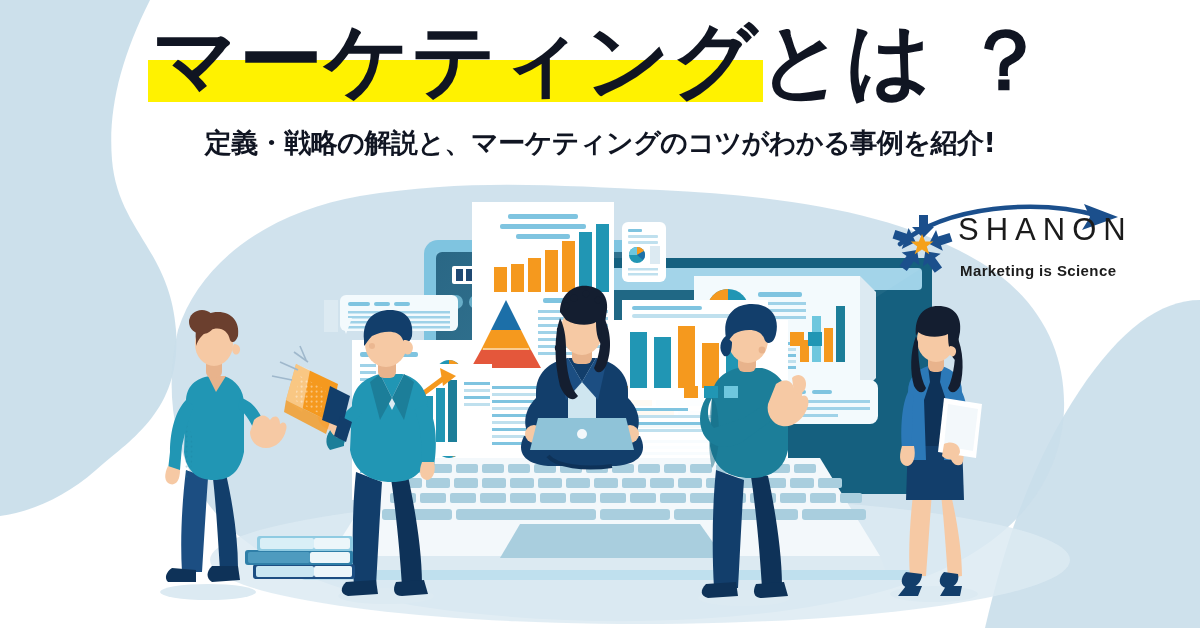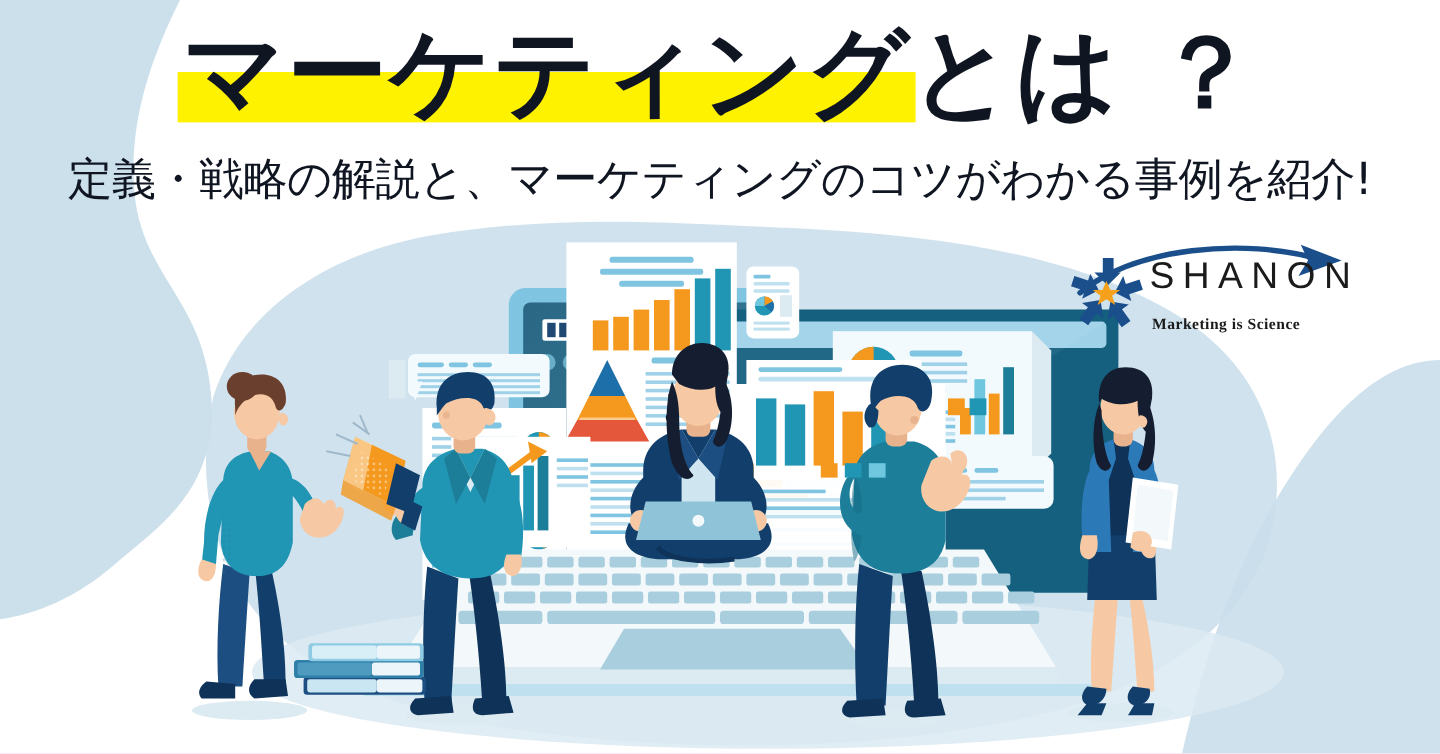--- a/index.html
+++ b/index.html
@@ -3,21 +3,21 @@
 <meta charset="utf-8">
 <title>マーケティングとは？</title>
 <style>
   html,body{margin:0;padding:0;}
   body{
     width:1200px;height:628px;overflow:hidden;
     background:#ffffff;
     font-family:"Liberation Sans","DejaVu Sans",sans-serif;
     position:relative;
   }
-  #stage{position:relative;width:1200px;height:628px;overflow:hidden;background:#f9a8d4;}
+  #stage{position:relative;width:1200px;height:628px;overflow:hidden;background:#d946ef;}
   .layer{position:absolute;inset:0;}
   svg.layer{display:block;}
 
   
   .headline-block{
     position:absolute;left:0;top:0;width:1200px;height:190px;
     z-index:40;pointer-events:none;
   }
   .title-row{
     position:absolute;left:0;top:18px;width:1200px;
@@ -47,42 +47,42 @@
     background:#FFF200;
     z-index:-1;
   }
   .sub-row{
     position:absolute;left:0;top:125px;width:1200px;
     text-align:center;white-space:nowrap;
   }
   .sub-text{
     display:inline-block;
     font-family:"DejaVu Sans","Liberation Sans",sans-serif;
-    font-weight:normal;
-    font-size:37px;
+    font-weight:bold;
+    font-size:27px;
     letter-spacing:-0.5px;
     color:#101522;
   }
 
   
   .logo{
     position:absolute;left:886px;top:200px;width:246px;height:88px;z-index:45;
   }
   .logo-word{
     position:absolute;left:72px;top:12px;
     font-family:"Liberation Sans","DejaVu Sans",sans-serif;
     font-size:31px;
     letter-spacing:7px;
     color:#1b1b1b;
     font-weight:400;
   }
   .logo-tag{
     position:absolute;left:74px;top:62px;
-    font-family:Liberation Serif, serif;
-    font-size:13px;
+    font-family:Liberation Sans, sans-serif;
+    font-size:15px;
     letter-spacing:0.4px;
     color:#1b1b1b;
     font-weight:bold;
   }
 </style>
 </head>
 <body>
 
 <div id="stage">
 

